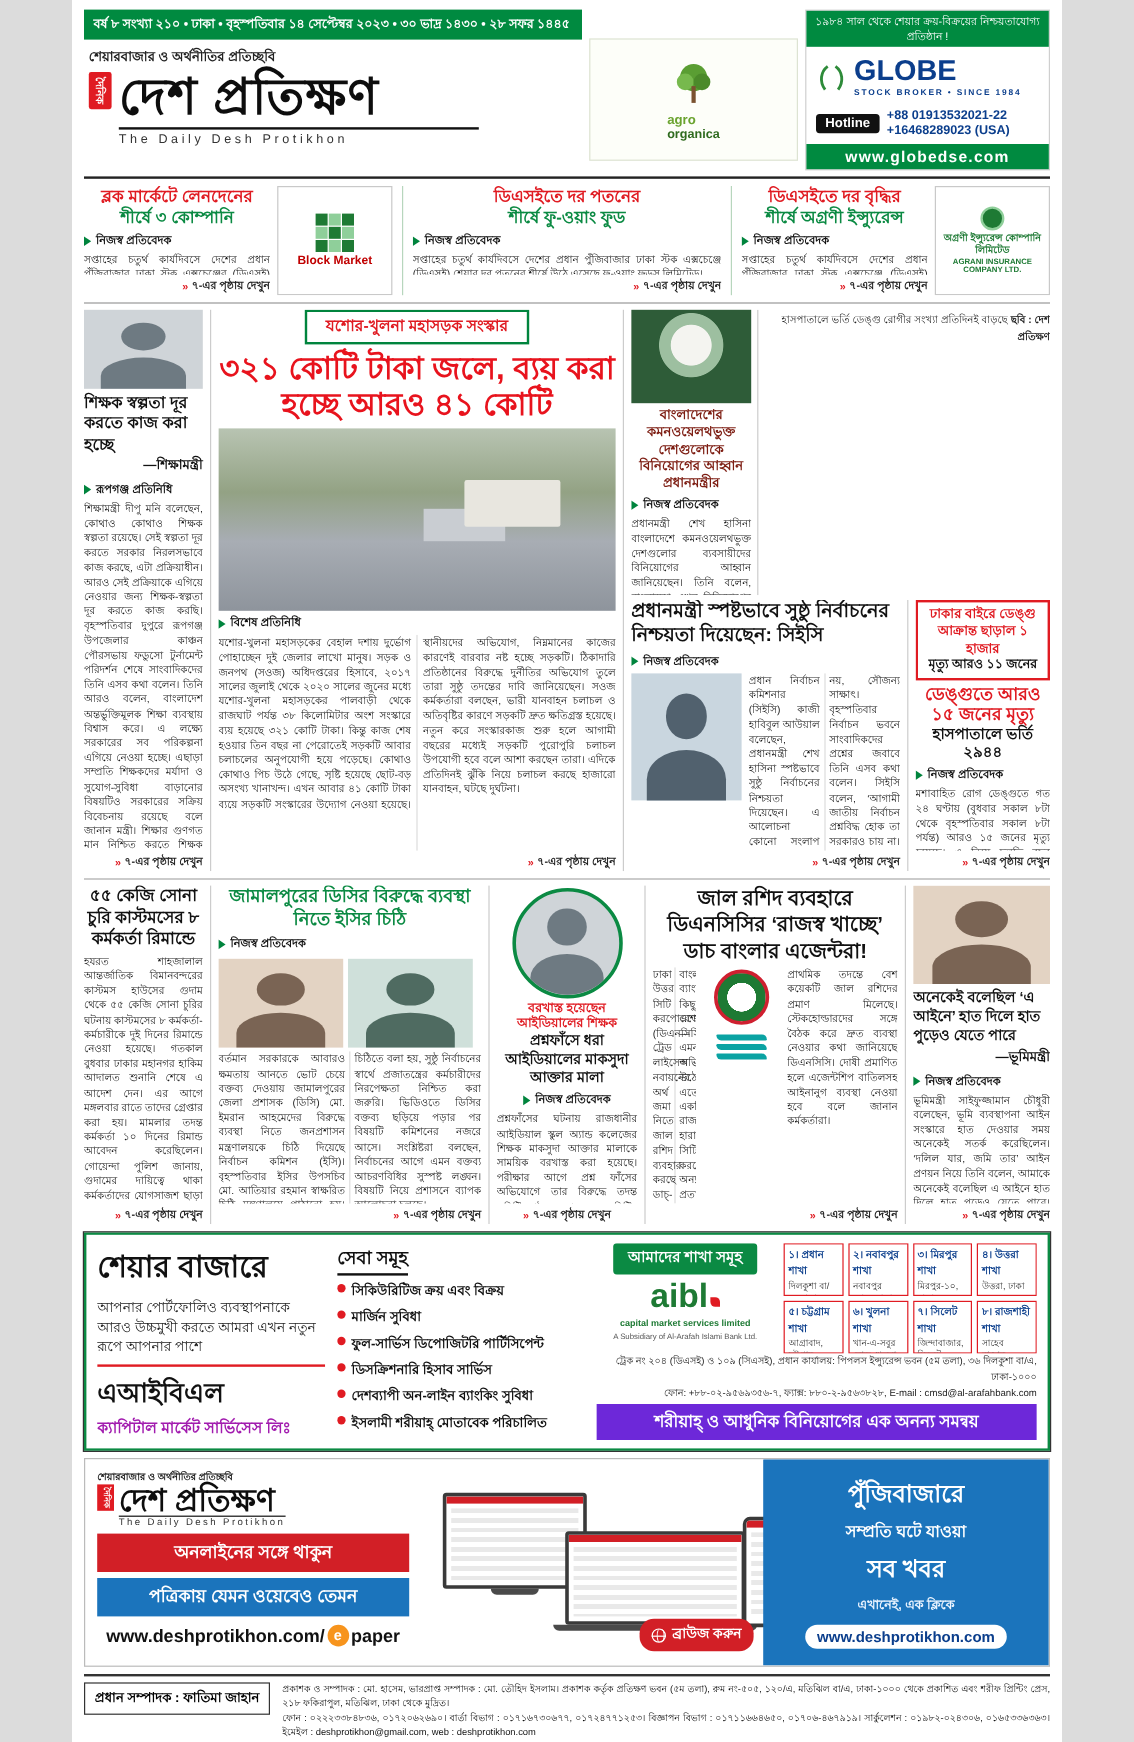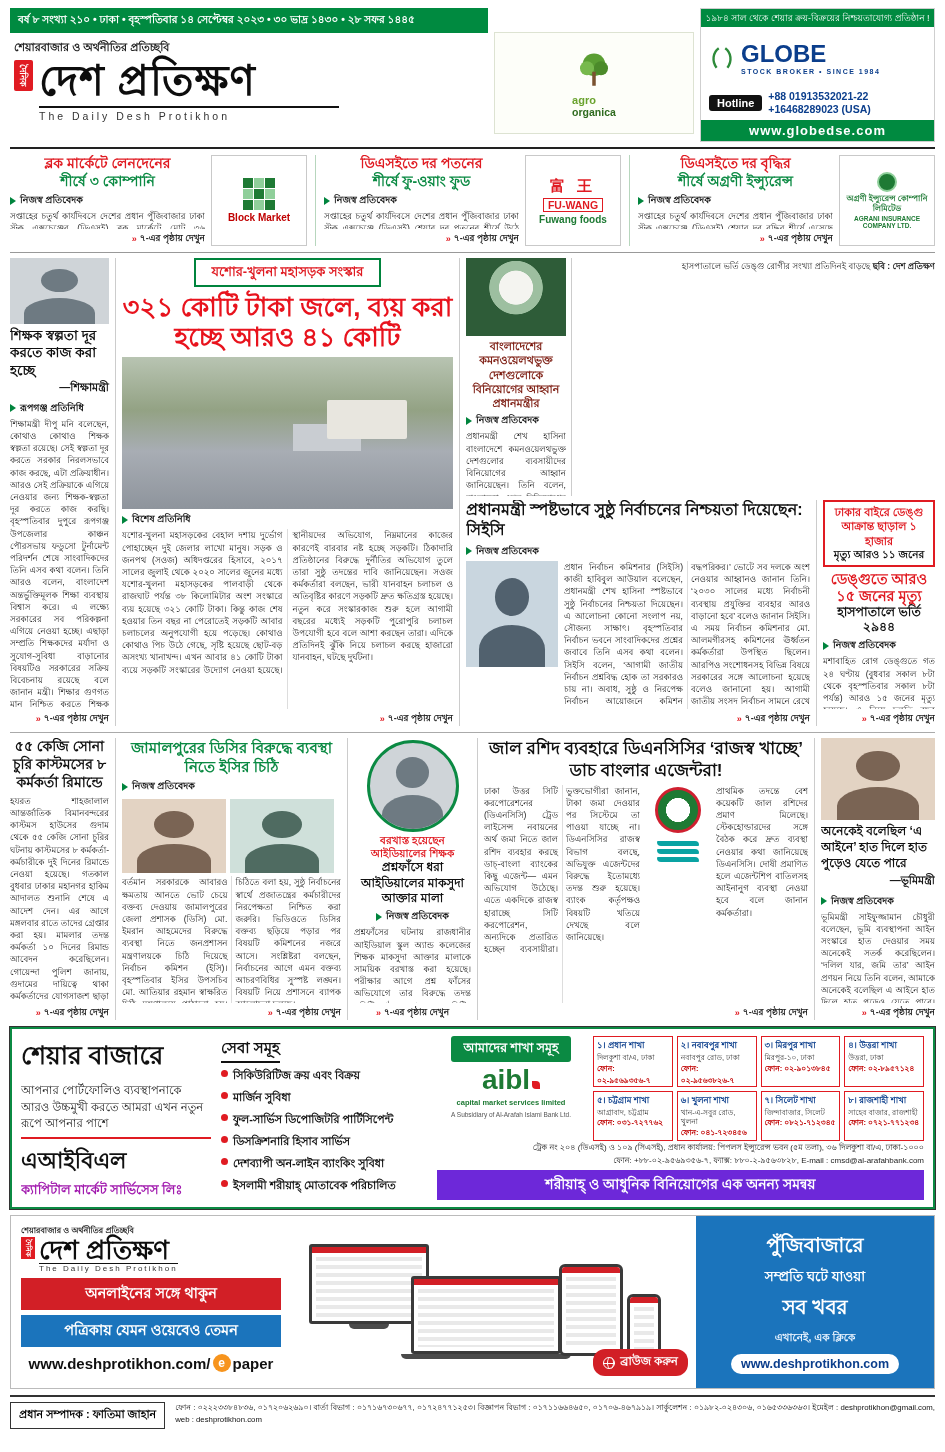--- a/index.html
+++ b/index.html
@@ -1,17 +1,17 @@
 <!DOCTYPE html>
 <html lang="bn"><head>
 <meta charset="utf-8">
 <style>
   * { margin:0; padding:0; box-sizing:border-box; }
   body { background:#dcdcdc; font-family:"Liberation Sans", sans-serif; }
-  .page { width:945px; height:1452px; margin:0 auto; background:#fff; padding:8px 10px 6px; overflow:hidden; position:relative; }
+  .page { width:825px; height:1452px; margin:0 auto; background:#fff; padding:8px 10px 6px; overflow:hidden; position:relative; }
 
   
   .header { display:flex; gap:6px; height:134px; }
   .head-left { width:478px; display:flex; flex-direction:column; }
   .dateline { background:#008a40; color:#fff; font-size:10.5px; font-weight:bold; padding:4px 8px; white-space:nowrap; overflow:hidden; }
   .masthead { padding:6px 4px 0; }
   .mast-tag { font-size:11px; font-weight:bold; color:#222; }
   .mast-row { display:flex; align-items:flex-start; gap:6px; margin-top:2px; }
   .mast-badge { background:#e01b22; color:#fff; font-size:9px; font-weight:bold; writing-mode:vertical-rl; padding:4px 2px; border-radius:2px; }
   .mast-title { font-size:42px; font-weight:800; color:#0d0d0d; line-height:1.02; letter-spacing:1px; }
@@ -291,25 +291,20 @@
         <div class="by">
             <span class="tri"></span>
             <span>নিজস্ব প্রতিবেদক</span>
           </div>
         <div class="bt grow">সপ্তাহের চতুর্থ কার্যদিবসে দেশের প্রধান পুঁজিবাজার ঢাকা স্টক এক্সচেঞ্জে (ডিএসই) শেয়ার দর পতনের শীর্ষে উঠে এসেছে ফু-ওয়াং ফুডস লিমিটেড।</div>
         <div class="more">
             <span class="mk">»</span>
             <span>৭-এর পৃষ্ঠায় দেখুন</span>
           </div>
       </div>
-      <div class="brief-logo">
-        <span class="fw-ch">富 王</span>
-        <span class="fw-name">FU-WANG</span>
-        <span class="fw-sub">Fuwang foods</span>
-      </div>
     </div>
 
     <div class="brief">
       <div class="brief-text">
         <div class="brief-hl">
           <span class="l1">ডিএসইতে দর বৃদ্ধির</span>
           <span class="l2">শীর্ষে অগ্রণী ইন্স্যুরেন্স</span>
         </div>
         <div class="by">
             <span class="tri"></span>
@@ -640,17 +635,18 @@
         <div class="pr-t3">সব খবর</div>
         <div class="pr-sub">এখানেই, এক ক্লিকে</div>
         <div class="pr-url">www.deshprotikhon.com</div>
       </div>
     </div>
   </div>
 
   <div class="footer">
     <div class="fed">প্রধান সম্পাদক : ফাতিমা জাহান</div>
     <div class="flines">
+      <div>প্রকাশক ও সম্পাদক : মো. হাসেম, ভারপ্রাপ্ত সম্পাদক : মো. তৌহিদ ইসলাম। প্রকাশক কর্তৃক প্রতিক্ষণ ভবন (৫ম তলা), রুম নং-৫০৫, ১২০/এ, মতিঝিল বা/এ, ঢাকা-১০০০ থেকে প্রকাশিত এবং শরীফ প্রিন্টিং প্রেস, ২১৮ ফকিরাপুল, মতিঝিল, ঢাকা থেকে মুদ্রিত।</div>
       <div>ফোন : ০২২২৩৩৮৪৮৩৬, ০১৭২০৬২৬৯০। বার্তা বিভাগ : ০১৭১৬৭৩০৬৭৭, ০১৭২৪৭৭১২৫৩। বিজ্ঞাপন বিভাগ : ০১৭১১৬৬৪৬৫০, ০১৭০৬-৪৬৭৯১৯। সার্কুলেশন : ০১৯৮২-০২৪৩০৬, ০১৬৫৩৩৬৩৬৩। ইমেইল : deshprotikhon@gmail.com, web : deshprotikhon.com</div>
     </div>
   </div>
 
 </div>
 
 </body></html>

